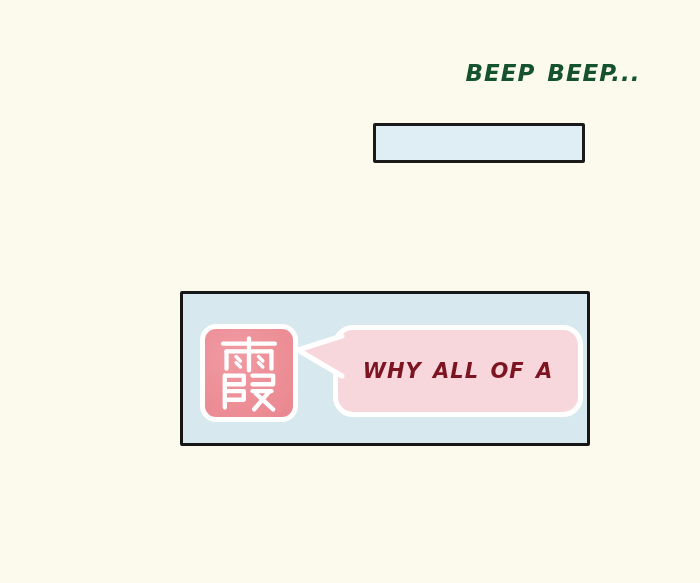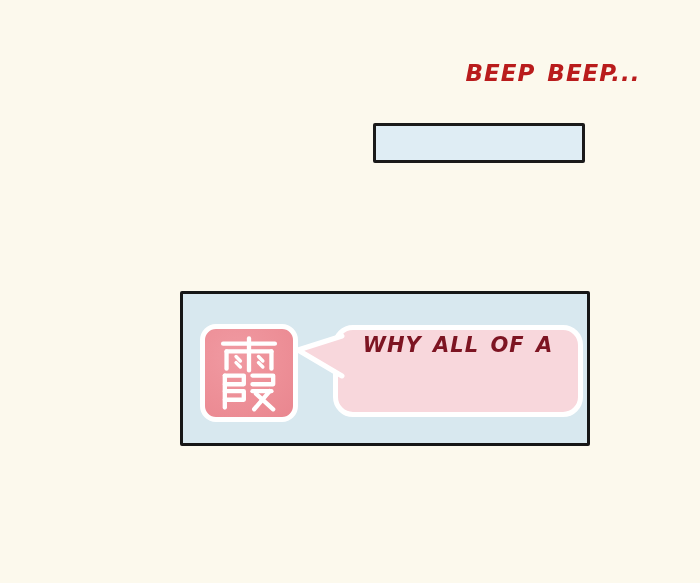--- a/index.html
+++ b/index.html
@@ -18,21 +18,21 @@
     position: absolute;
     left: 458px;
     top: 60px;
     width: 190px;
     text-align: center;
     font-size: 23px;
     font-weight: bold;
     font-style: italic;
     letter-spacing: 1px;
     word-spacing: 3px;
-    color: #b91c1c;
+    color: #14532d;
     white-space: nowrap;
   }
   .phone-rect {
     position: absolute;
     left: 373px;
     top: 123px;
     width: 206px;
     height: 34px;
     background: #DFEDF4;
     border: 3px solid #1A1A1A;
@@ -70,21 +70,21 @@
     top: 31px;
     width: 240px;
     height: 82px;
     background: #F8D7DC;
     border: 5px solid #FFFFFF;
     border-radius: 20px;
     z-index: 1;
     display: flex;
     flex-direction: column;
     align-items: center;
-    justify-content: flex-start;
+    justify-content: center;
   }
   .bubble .line {
     font-size: 21px;
     font-weight: bold;
     font-style: italic;
     letter-spacing: 1px;
     word-spacing: 3px;
     line-height: 30px;
     color: #7D1422;
     white-space: nowrap;

